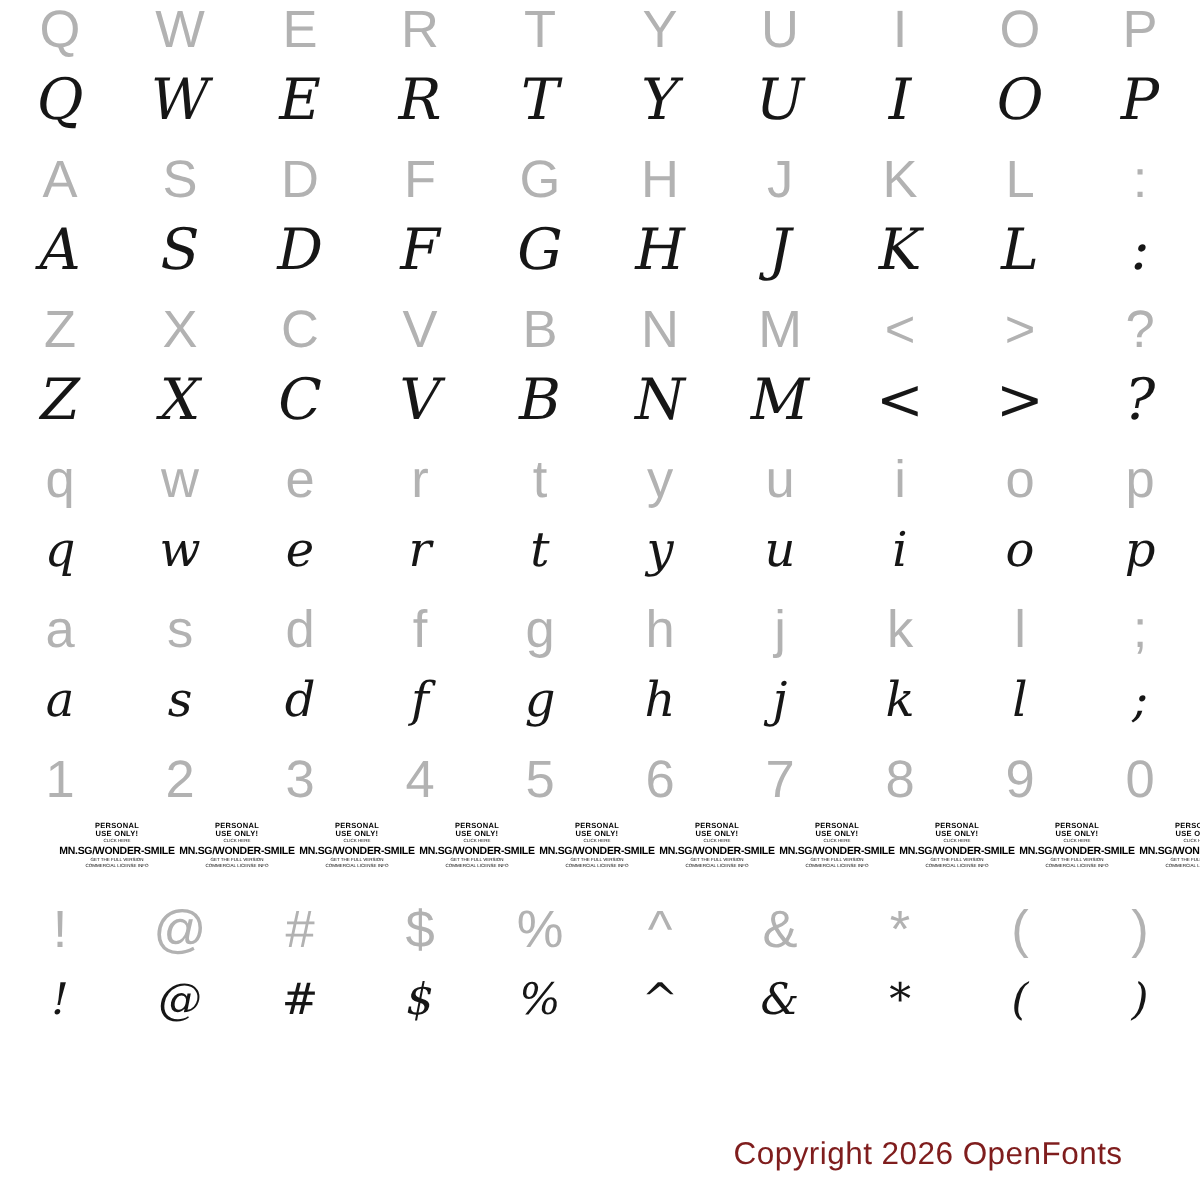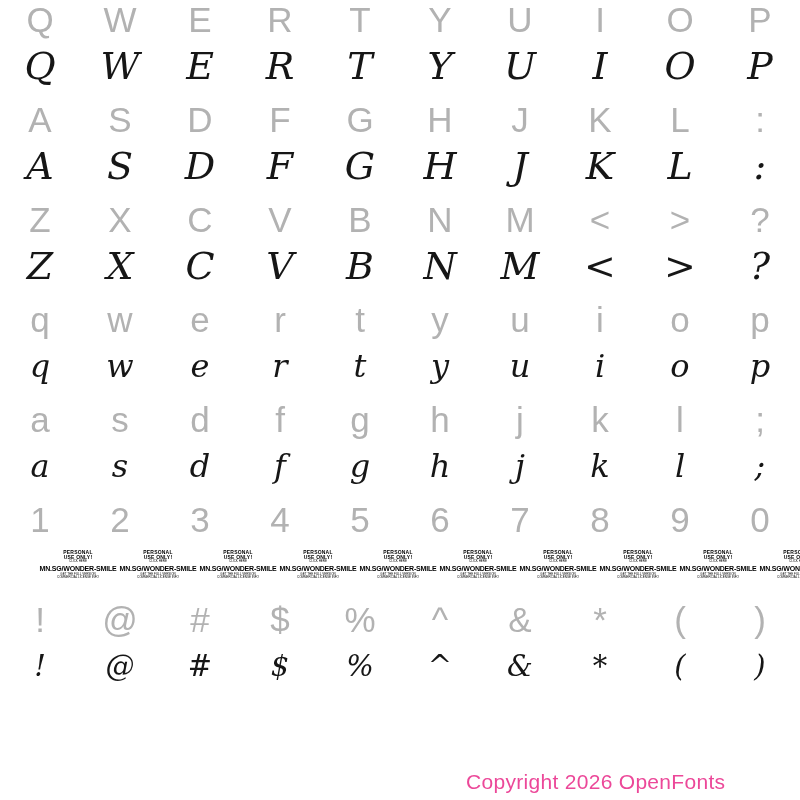--- a/index.html
+++ b/index.html
@@ -76,27 +76,26 @@
     font-size: 7px;
     font-weight: 700;
     line-height: 8px;
     letter-spacing: -0.2px;
     margin-top: 1px;
     white-space: nowrap;
   }
 
   .copyright {
     position: absolute;
-    left: 466px;
+    left: 489px;
     top: 758px;
     font-family: "Liberation Sans", sans-serif;
     font-size: 21px;
     letter-spacing: 0.3px;
-    color: #ec4899;
-    margin-top: 12px;
+    color: #7f1d1d;
   }
 </style>
 </head>
 <body>
 
 <div class="band">
   <div class="row gray-row">
 
   <div class="cell">Q</div>
       <div class="cell">W</div>

